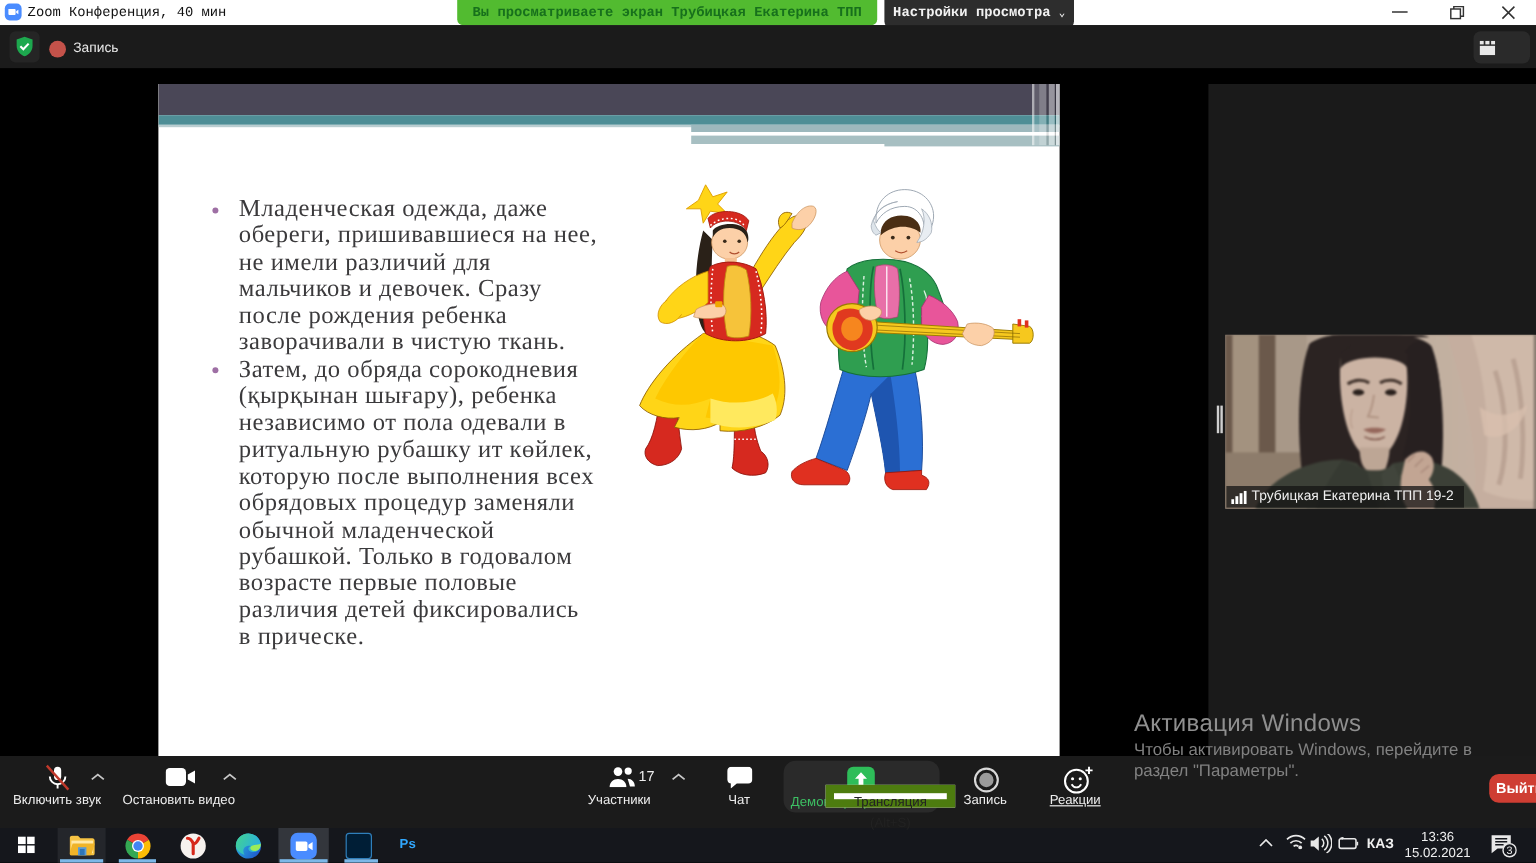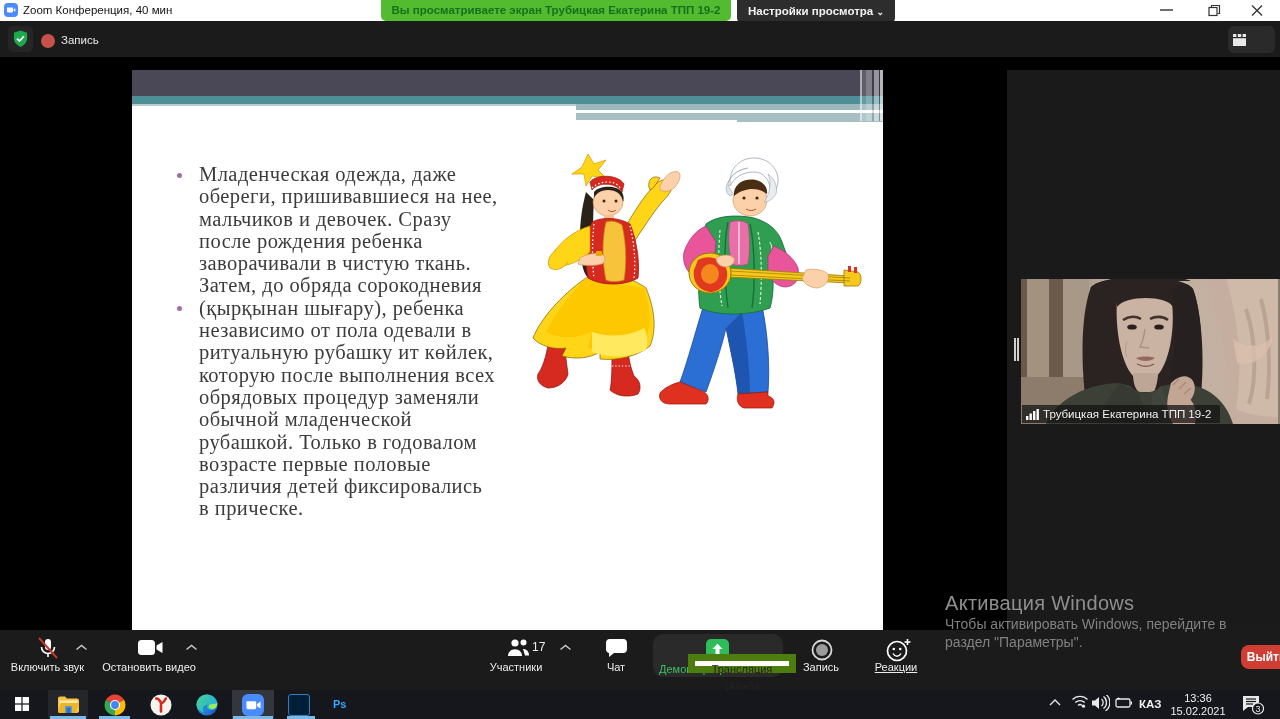--- a/index.html
+++ b/index.html
@@ -3,21 +3,21 @@
 <meta charset="utf-8">
 <style>
   * { margin:0; padding:0; box-sizing:border-box; }
   html,body { width:1280px; height:719px; overflow:hidden; background:#000; }
   body { font-family:"Liberation Sans", sans-serif; position:relative; }
   .abs { position:absolute; }
 </style>
 </head>
 <body>
 
-<div class="abs" style="left:0;top:0;width:1280px;height:21px;background:#fff;">
+<div class="abs" style="left:0;top:0;width:1280px;height:21px;background:#fff;font-family:Liberation Mono, monospace;">
 
   <div class="abs" style="left:4px;top:3px;width:14px;height:14px;border-radius:4px;background:#4a8cff;">
     <svg width="14" height="14" viewBox="0 0 14 14">
         <path d="M3 4.6h5.2c.5 0 .8.3.8.8v3.2c0 .5-.3.8-.8.8H3.8c-.5 0-.8-.3-.8-.8V4.6z M9.5 6.4l1.8-1.2v3.6L9.5 7.6z" fill="#fff"></path>
       </svg>
   </div>
   <div class="abs" style="left:23px;top:4px;font-size:11.5px;color:#111;">Zoom Конференция, 40 мин</div>
 
   <div class="abs" style="left:381px;top:0;width:350px;height:21px;background:#52bb30;border-radius:0 0 5px 5px;text-align:center;">
     <div style="font-size:11.5px;font-weight:bold;color:#17701c;line-height:21px;">Вы просматриваете экран Трубицкая Екатерина ТПП 19-2</div>
@@ -80,20 +80,21 @@
     <div class="abs" style="left:746.5px;top:0;width:1.5px;height:51px;background:rgba(0,0,0,0.25);"></div>
     <div class="abs" style="left:748px;top:0;width:3px;height:51px;background:rgba(255,255,255,0.6);"></div>
 
     <div class="abs" style="left:45px;top:103px;width:16px;">
       <div class="abs" style="left:0;top:0;width:5px;height:5px;border-radius:50%;background:#9e6fa4;"></div>
       <div class="abs" style="left:0;top:133px;width:5px;height:5px;border-radius:50%;background:#9e6fa4;"></div>
     </div>
     <div class="abs" style="left:67px;top:93px;font-family:'Liberation Serif',serif;font-size:20.5px;line-height:22.3px;color:#3b3a3c;white-space:nowrap;letter-spacing:0.45px;">
       <div>Младенческая одежда, даже</div>
       <div>обереги, пришивавшиеся на нее,</div>
+      <div>не имели различий для</div>
       <div>мальчиков и девочек. Сразу</div>
       <div>после рождения ребенка</div>
       <div>заворачивали в чистую ткань.</div>
       <div>Затем, до обряда сорокодневия</div>
       <div>(қырқынан шығару), ребенка</div>
       <div>независимо от пола одевали в</div>
       <div>ритуальную рубашку ит көйлек,</div>
       <div>которую после выполнения всех</div>
       <div>обрядовых процедур заменяли</div>
       <div>обычной младенческой</div>

